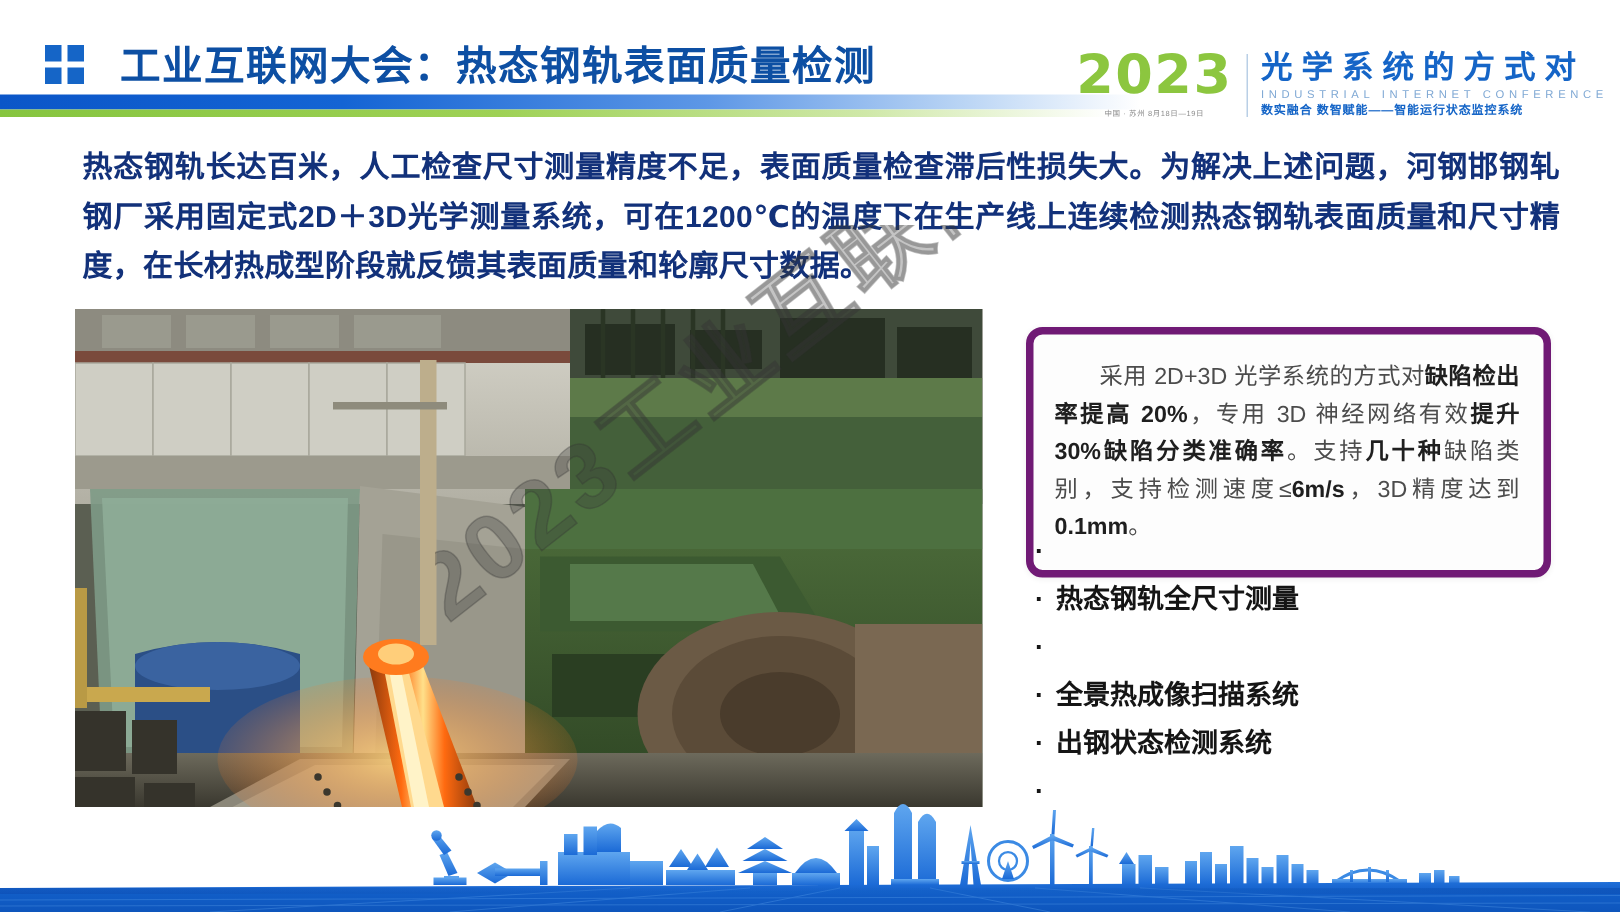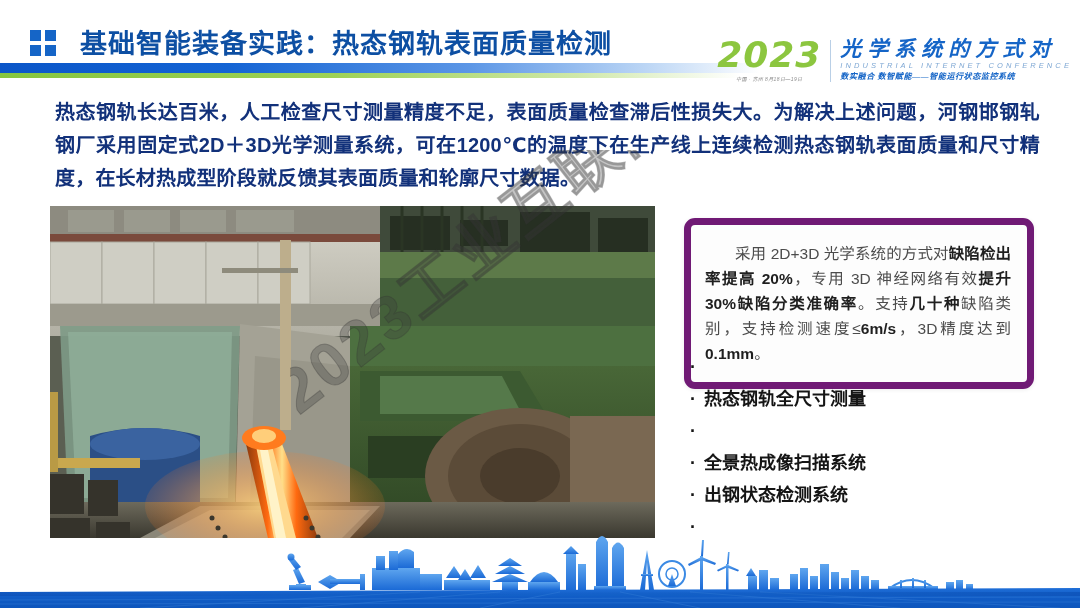--- a/index.html
+++ b/index.html
@@ -31,21 +31,21 @@
   .hdr-bar{
     position:absolute;left:0;top:63px;width:760px;height:10px;
     background:linear-gradient(to right,#0b56c8 0%,#1464d4 30%,#5d97e6 62%,#bcd6f5 85%,#ffffff 100%);
   }
   .hdr-bar2{
     position:absolute;left:0;top:73px;width:740px;height:5px;
     background:linear-gradient(to right,#86c53f 0%,#9ed155 45%,#cfe8a8 78%,#ffffff 100%);
   }
 
   
-  .logo{position:absolute;right:8px;top:30px;height:52px;display:flex;align-items:flex-end;font-style:italic;}
+  .logo{position:absolute;right:8px;top:30px;height:52px;display:flex;align-items:center;}
   .logo-2023{
     font-size:36px;font-weight:bold;color:#8cc63f;letter-spacing:1px;
     line-height:34px;font-family:"DejaVu Sans",sans-serif;
   }
   .logo-2023-sub{
     font-size:5px;color:#8a8a8a;letter-spacing:.4px;text-align:center;
     margin-top:3px;white-space:nowrap;
   }
   .logo-divider{width:1px;background:#b9cfe6;margin:2px 9px 0 9px;height:42px;}
   .logo-right{display:flex;flex-direction:column;}
@@ -72,21 +72,21 @@
   
   .photo{
     position:absolute;left:50px;top:206px;width:605px;height:332px;
     overflow:hidden;background:#5b5f52;
   }
   .photo svg{display:block;width:605px;height:332px;}
 
   
   .callout{
     position:absolute;left:684px;top:218px;width:350px;
-    background:#fdfdfd;border:7px solid #701a75;border-radius:11px;
+    background:#fdfdfd;border:5px solid #701a75;border-radius:11px;
     box-shadow:0 1px 4px rgba(0,0,0,.07);
     padding:16px 16px 16px 14px;box-sizing:border-box;
   }
   .callout-text{
     font-size:15.5px;color:#4c4c4c;line-height:25px;
     text-indent:30px;text-align:justify;
   }
   .callout-text b{color:#1f1f1f;font-weight:bold;}
 
   
@@ -126,21 +126,21 @@
 
 <div class="slide">
 
   <div class="header">
     <div class="hdr-icon">
       <i class="a"></i>
         <i class="b"></i>
         <i class="c"></i>
         <i class="d"></i>
     </div>
-    <div class="hdr-title">基础智能装备实践：热态钢轨表面质量检测</div>
+    <div class="hdr-title">工业互联网大会：热态钢轨表面质量检测</div>
     <div class="hdr-bar"></div>
     <div class="hdr-bar2"></div>
 
     <div class="logo">
       <div>
         <div class="logo-2023">2023</div>
         <div class="logo-2023-sub">中国 · 苏州  8月18日—19日</div>
       </div>
       <div class="logo-divider"></div>
       <div class="logo-right">

